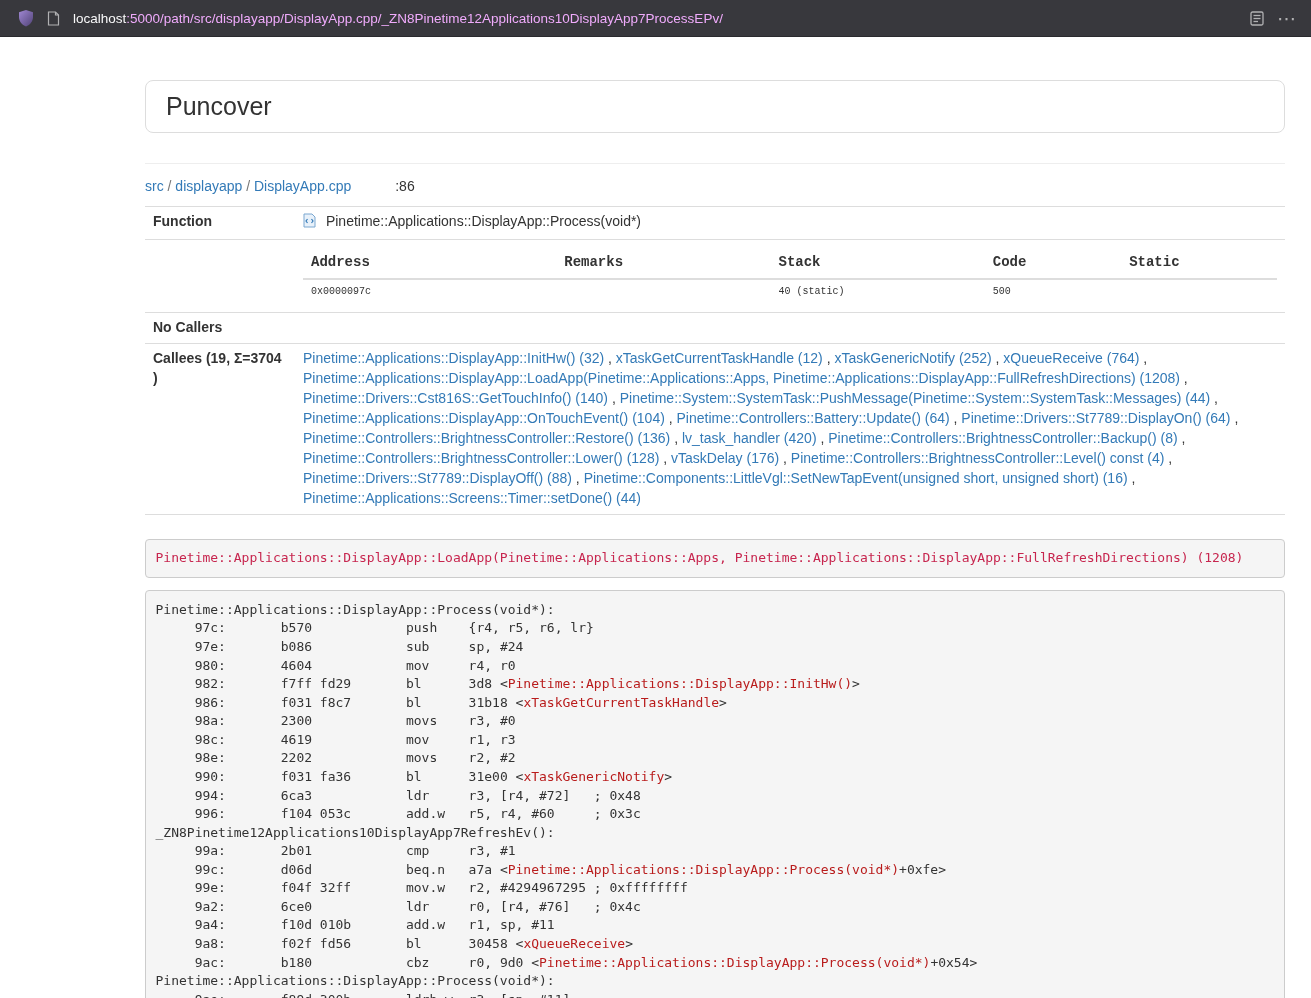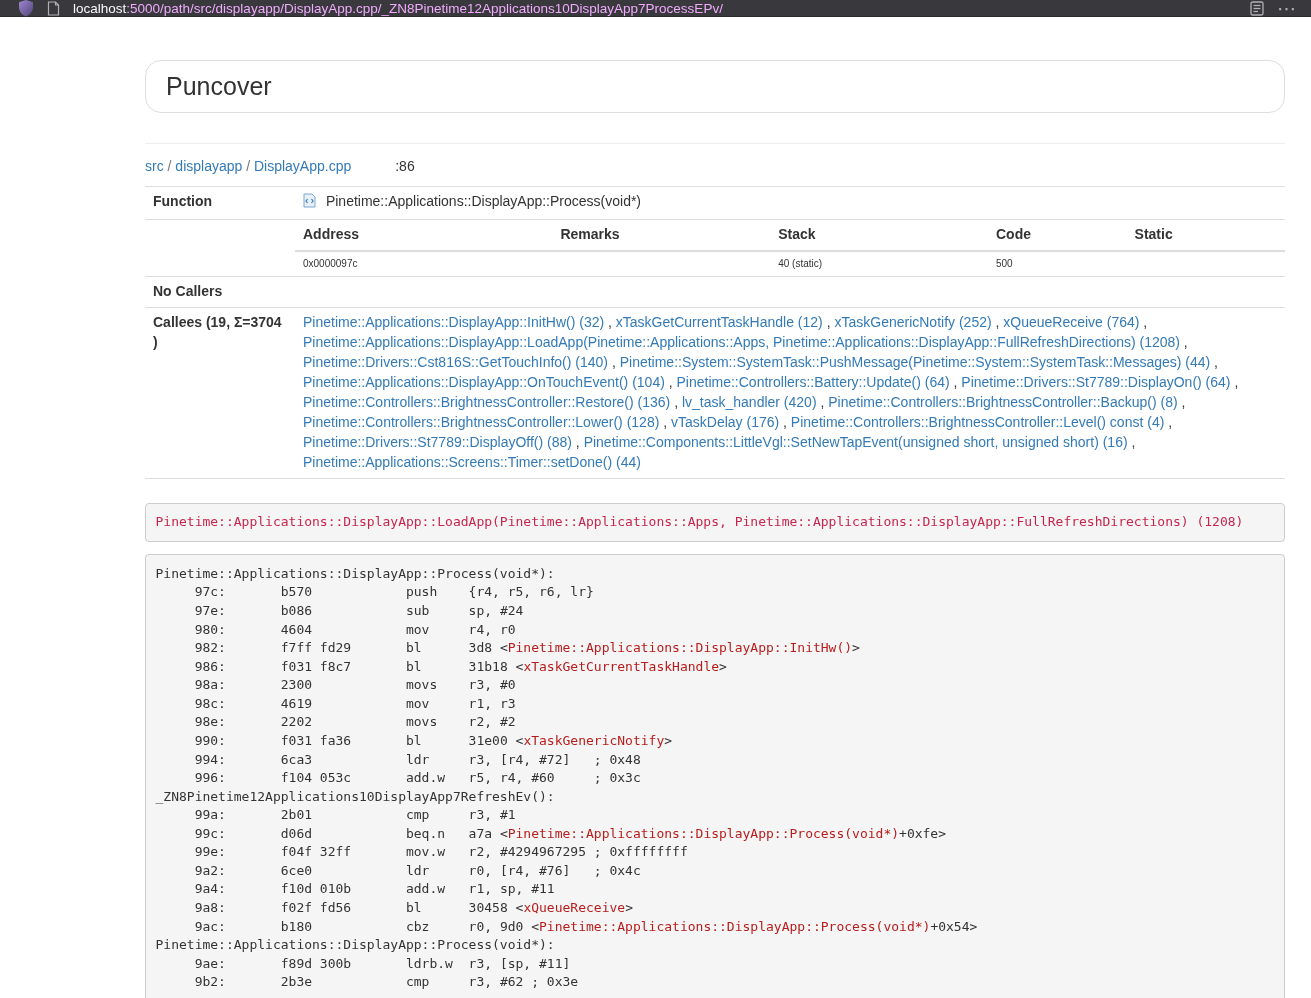--- a/index.html
+++ b/index.html
@@ -8,21 +8,21 @@
   body {
     background: #fff;
     color: #333;
     font-family: "Liberation Sans", sans-serif;
     font-size: 14px;
   }
   a { color: #337ab7; text-decoration: none; cursor: pointer; }
 
   
   .topbar {
-    height: 17px;
+    height: 37px;
     background: #38383d;
     border-bottom: 1px solid #2a2a2e;
     display: flex;
     align-items: center;
     padding: 0 14px 0 18px;
   }
   .tb-btn { display: inline-flex; align-items: center; justify-content: center; margin-right: 13px; }
   .urlbar {
     flex: 1;
     display: flex;
@@ -41,21 +41,21 @@
     margin-left: 13px;
     letter-spacing: 1px;
     user-select: none;
   }
 
   
   .container { width: 1140px; margin-left: 145px; }
   .title-panel {
     margin-top: 43px;
     border: 1px solid #ddd;
-    border-radius: 16px;
+    border-radius: 8px;
     padding: 11px 20px;
     background: #fff;
   }
   .title-panel h1 { font-size: 25px; font-weight: 500; color: #333; line-height: 1.15; }
   hr.divider { border: 0; border-top: 1px solid #eee; margin: 30px 0 14px 0; }
   .breadcrumb { font-size: 14px; margin-bottom: 12px; }
   .bc-sep { color: #777; }
   .bc-line { color: #333; margin-left: 44px; }
 
   
@@ -67,21 +67,21 @@
   table.main-table > tbody > tr > th,
   table.main-table > tbody > tr > td {
     border-top: 1px solid #ddd;
     padding: 5px 8px;
     text-align: left;
     vertical-align: top;
     font-size: 14px;
     line-height: 1.42857;
   }
   table.main-table > tbody > tr > th { width: 150px; font-weight: bold; }
-  td.p0 { padding: 0 !important; }
+  td.p0 { padding: 8px !important; font-family: Liberation Mono, monospace; }
 
   table.inner-table { width: 100%; border-collapse: collapse; }
   table.inner-table th {
     border-bottom: 2px solid #ddd;
     padding: 5px 8px;
     text-align: left;
     font-weight: bold;
     font-size: 14px;
     line-height: 1.42857;
   }

